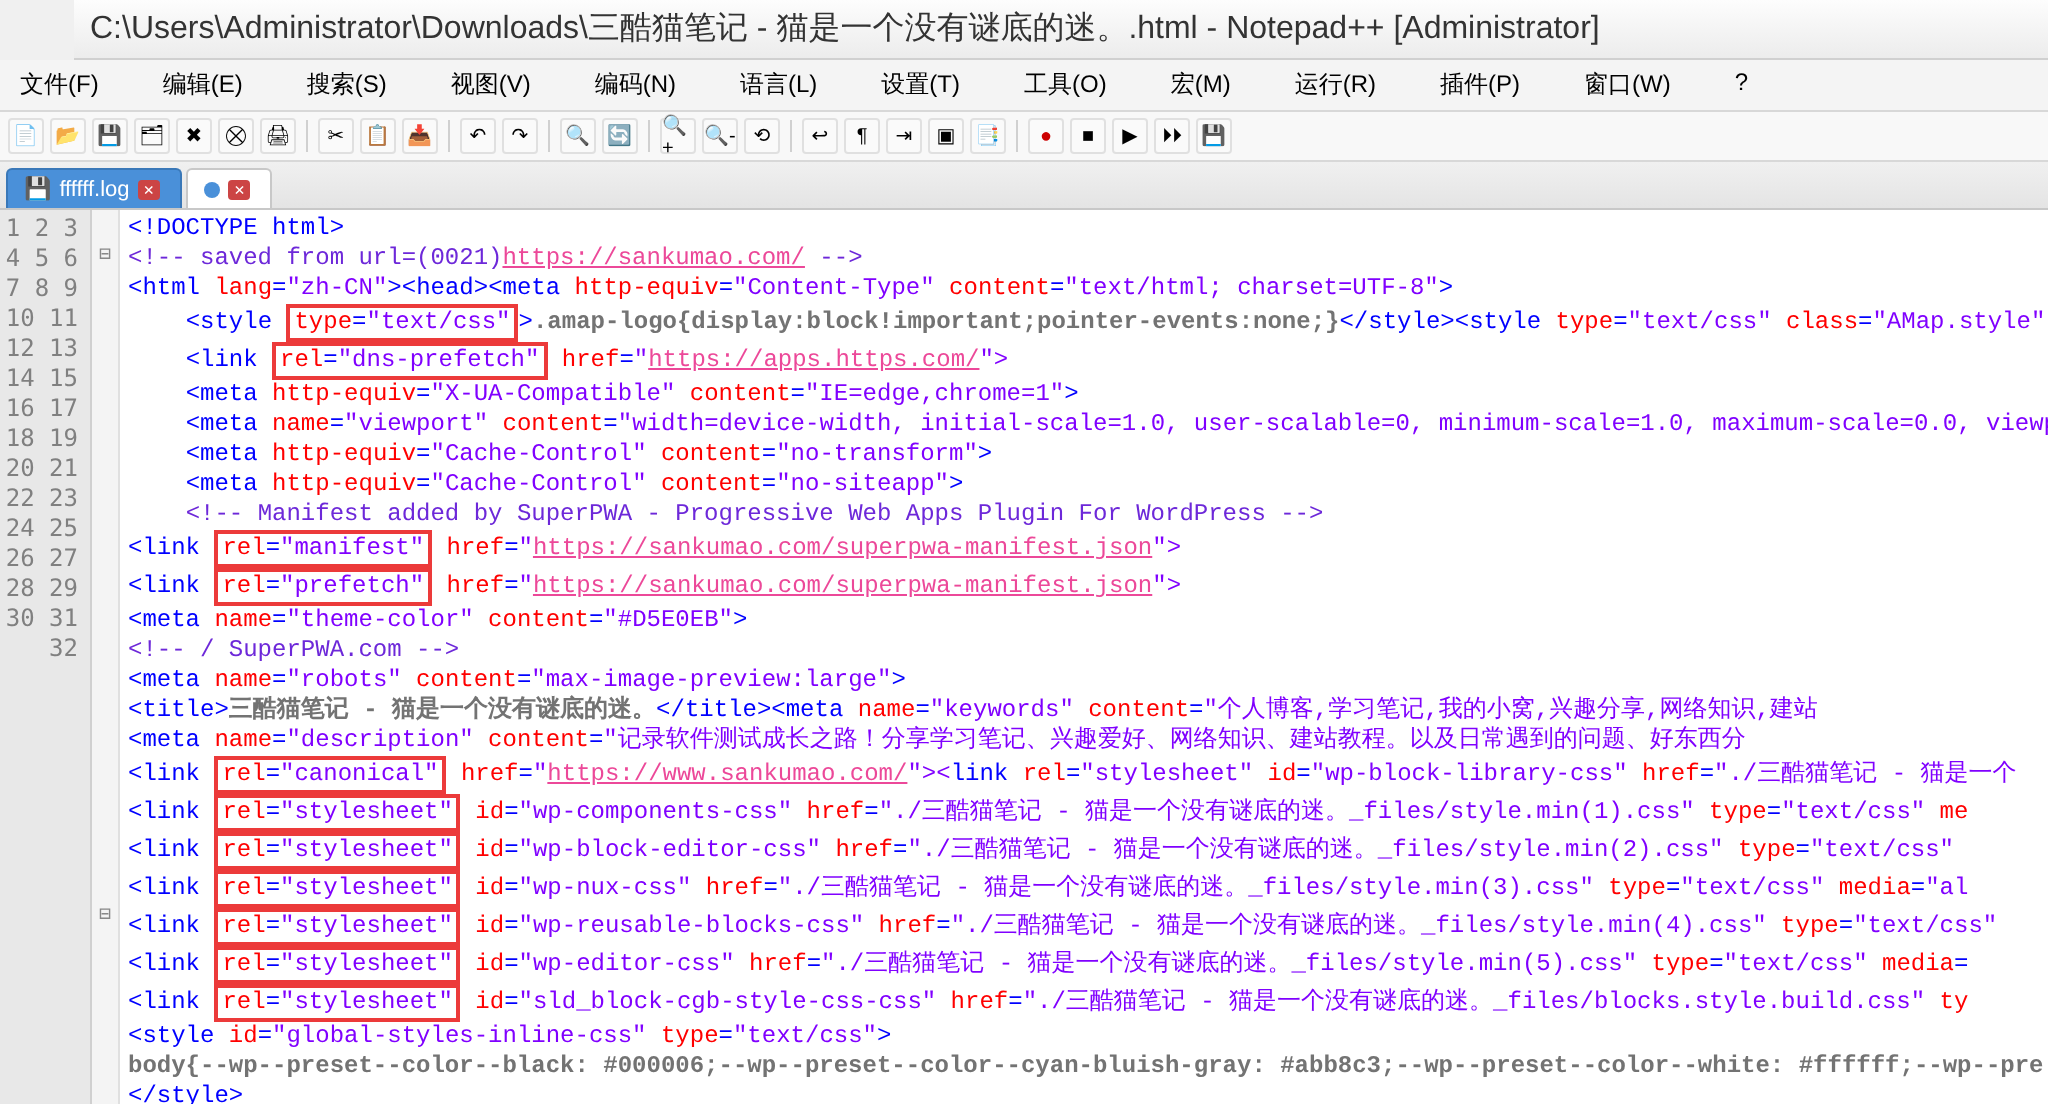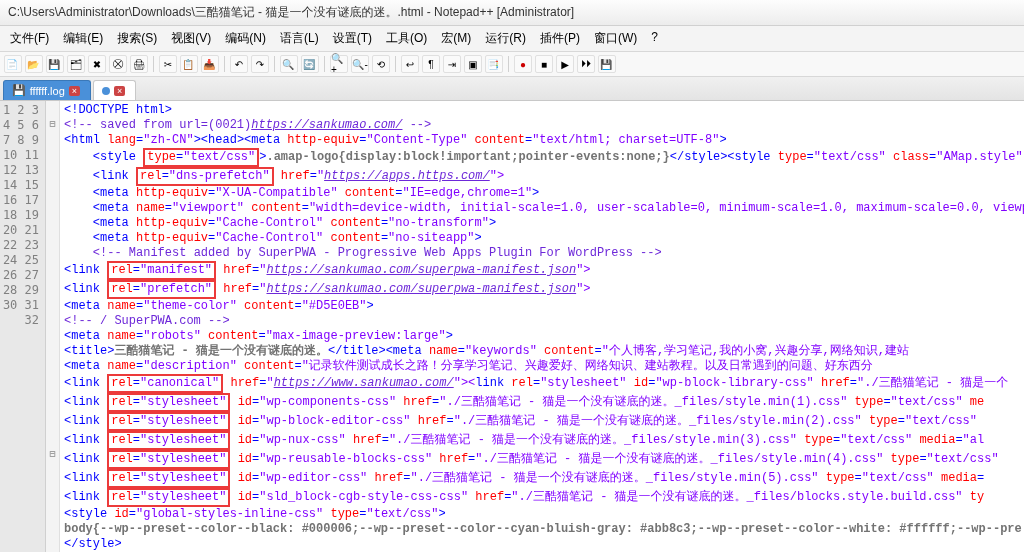--- a/index.html
+++ b/index.html
@@ -1,38 +1,38 @@
 <!DOCTYPE html>
 <html><head>
 <meta charset="utf-8">
 <style>
 * { margin: 0; padding: 0; box-sizing: border-box; }
 body { font-family: "Segoe UI", Tahoma, sans-serif; font-size: 12px; background: #f0f0f0; overflow: hidden; }
-.titlebar { background: linear-gradient(#fdfdfd,#ececec); border-bottom: 1px solid #d0d0d0; padding: 4px 8px; font-size: 12px; color: #333; }
-.menubar { background: #f4f4f4; border-bottom: 1px solid #d8d8d8; padding: 2px 4px; display: flex; gap: 2px; }
+.titlebar { background: linear-gradient(#fdfdfd,#ececec); border-bottom: 1px solid #d0d0d0; padding: 4px 8px; font-size: 16px; color: #333; margin-left: 37px; }
+.menubar { background: #f4f4f4; border-bottom: 1px solid #d8d8d8; padding: 2px 4px; display: flex; gap: 20px; }
 .menubar span { padding: 2px 6px; cursor: default; }
 .toolbar { background: #f8f8f8; border-bottom: 1px solid #d8d8d8; padding: 3px 4px; display: flex; gap: 3px; align-items: center; }
 .tb-btn { width: 18px; height: 18px; border: 1px solid #e0e0e0; border-radius: 2px; display: inline-flex; align-items: center; justify-content: center; font-size: 10px; background: #fafafa; }
 .tb-sep { width: 1px; height: 16px; background: #d0d0d0; margin: 0 2px; }
 .tabbar { background: linear-gradient(#f0f0f0,#e4e4e4); border-bottom: 1px solid #c8c8c8; padding: 3px 3px 0; display: flex; gap: 2px; }
 .tab { background: #e8e8e8; border: 1px solid #c8c8c8; border-bottom: none; padding: 3px 10px 3px 8px; font-size: 11px; border-radius: 3px 3px 0 0; display: flex; align-items: center; gap: 4px; }
 .tab.active { background: #fff; }
 .tab.blue { background: #4a90d9; color: #fff; border-color: #3a78b8; }
 .tab .dot { width: 8px; height: 8px; border-radius: 50%; background: #4a90d9; display: inline-block; }
 .editor { display: flex; background: #fff; height: 480px; overflow: hidden; }
 .gutter { width: 46px; background: #e8e8e8; border-right: 1px solid #d0d0d0; text-align: right; padding: 2px 6px 2px 0; color: #808080; font-family: Consolas, monospace; font-size: 12px; line-height: 15px; }
 .fold { width: 14px; background: #f4f4f4; border-right: 1px solid #e0e0e0; font-family: monospace; font-size: 10px; color: #888; line-height: 15px; text-align: center; }
 .code { flex: 1; padding: 2px 4px; font-family: Consolas, "Courier New", monospace; font-size: 12px; line-height: 15px; white-space: pre; overflow: hidden; color: #000; }
 .t-bracket { color: #0000ff; }
 .t-tag { color: #0000ff; }
 .t-attr { color: #ff0000; }
 .t-val { color: #8000ff; }
 .t-comment { color: #6d28d9; }
 .t-text { color: #737373; font-weight: bold; }
-.t-link { color: #6d28d9; text-decoration: underline; font-style: italic; }
+.t-link { color: #ec4899; text-decoration: underline; }
 .hl-box { border: 2px solid #ec3a3a; padding: 0 2px; display: inline-block; }
 .close-x { background:#c44; color:#fff; font-size:9px; padding:0 3px; border-radius:2px; }
 </style>
 </head>
 <body>
 
 <div class="titlebar">C:\Users\Administrator\Downloads\三酷猫笔记 - 猫是一个没有谜底的迷。.html - Notepad++ [Administrator]</div>
 
 <div class="menubar">
   <span>文件(F)</span>

